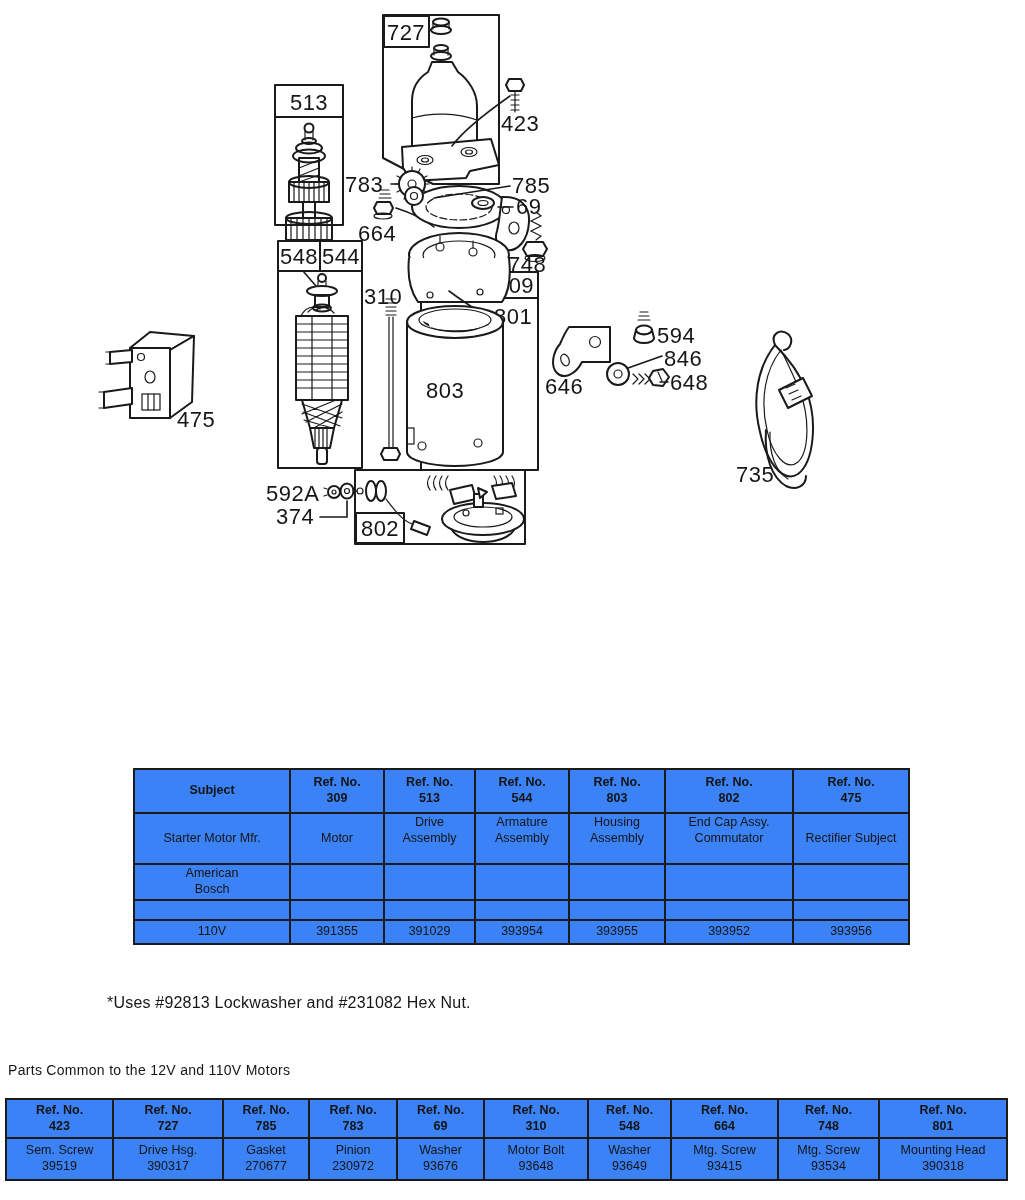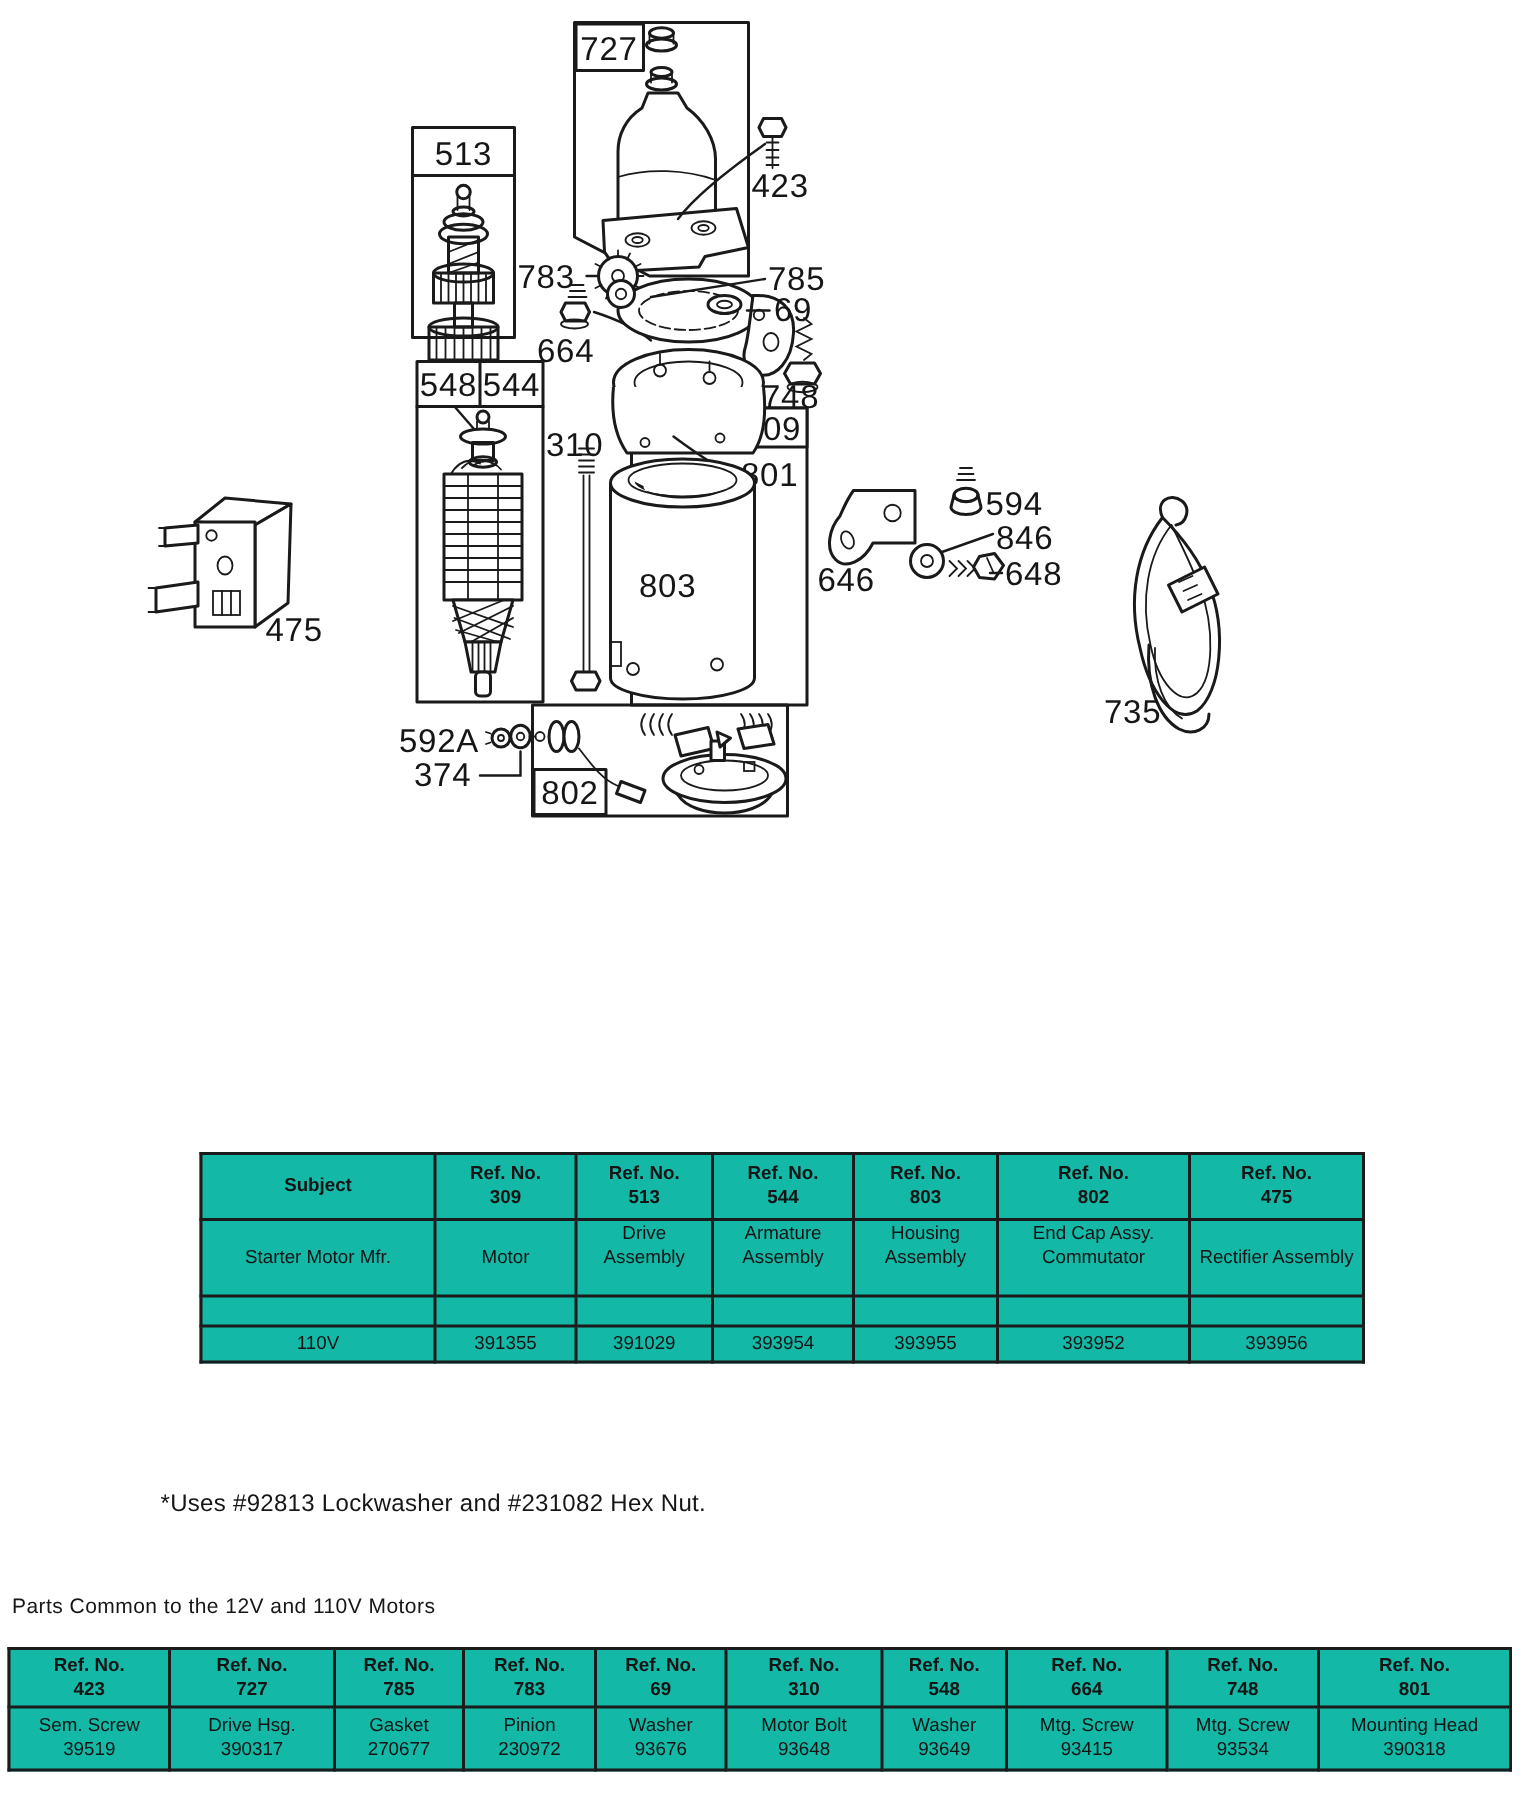--- a/index.html
+++ b/index.html
@@ -10,21 +10,21 @@
   
   svg.diagram{position:absolute;left:0;top:0;}
   .ln{fill:none;stroke:#1a1a1a;stroke-width:2;stroke-linejoin:round;stroke-linecap:round;}
   .lnf{fill:#ffffff;stroke:#1a1a1a;stroke-width:2;stroke-linejoin:round;}
   .thin{fill:none;stroke:#1a1a1a;stroke-width:1.2;stroke-linecap:round;}
   .lead{fill:none;stroke:#1a1a1a;stroke-width:1.6;stroke-linecap:round;}
   .dark{fill:#1a1a1a;stroke:none;}
   text.callout{font-family:"Liberation Sans",sans-serif;font-size:22px;fill:#161616;letter-spacing:.5px;}
   text.boxed{text-anchor:middle;}
   
-  table.ptable{border-collapse:collapse;table-layout:fixed;position:absolute;background:#14b8a6;}
+  table.ptable{border-collapse:collapse;table-layout:fixed;position:absolute;background:#3b82f6;}
   table.ptable td{
     border:2px solid #1b1b1b;text-align:center;vertical-align:middle;
     font-size:12.5px;line-height:1.25;padding:1px 3px;overflow:hidden;color:#141414;
   }
   .mtable{left:133px;top:768px;}
   .mtable tr.r-mfr td{vertical-align:bottom;padding-bottom:17px;}
   .btable{left:5px;top:1098px;}
   .note{position:absolute;left:107px;top:994px;font-size:16px;color:#161616;letter-spacing:.2px;}
   .heading{position:absolute;left:8px;top:1062px;font-size:14px;color:#161616;letter-spacing:.3px;}
   .hdr2{font-weight:bold;}
@@ -327,21 +327,32 @@
             <div class="hdr2">475</div>
           </td>
     </tr>
     <tr style="height:46px" class="r-mfr">
       <td>Starter Motor Mfr.</td>
       <td>Motor</td>
       <td>Drive Assembly</td>
       <td>Armature Assembly</td>
       <td>Housing Assembly</td>
       <td>End Cap Assy. Commutator</td>
-      <td>Rectifier Assembly</td>
+      <td>Rectifier Subject</td>
+    </tr>
+    <tr style="height:34px">
+      <td style="width:90px">
+            <div style="width:80px;margin:0 auto">American Bosch</div>
+          </td>
+      <td></td>
+      <td></td>
+      <td></td>
+      <td></td>
+      <td></td>
+      <td></td>
     </tr>
     <tr style="height:20px">
       <td></td>
       <td></td>
       <td></td>
       <td></td>
       <td></td>
       <td></td>
       <td></td>
     </tr>

